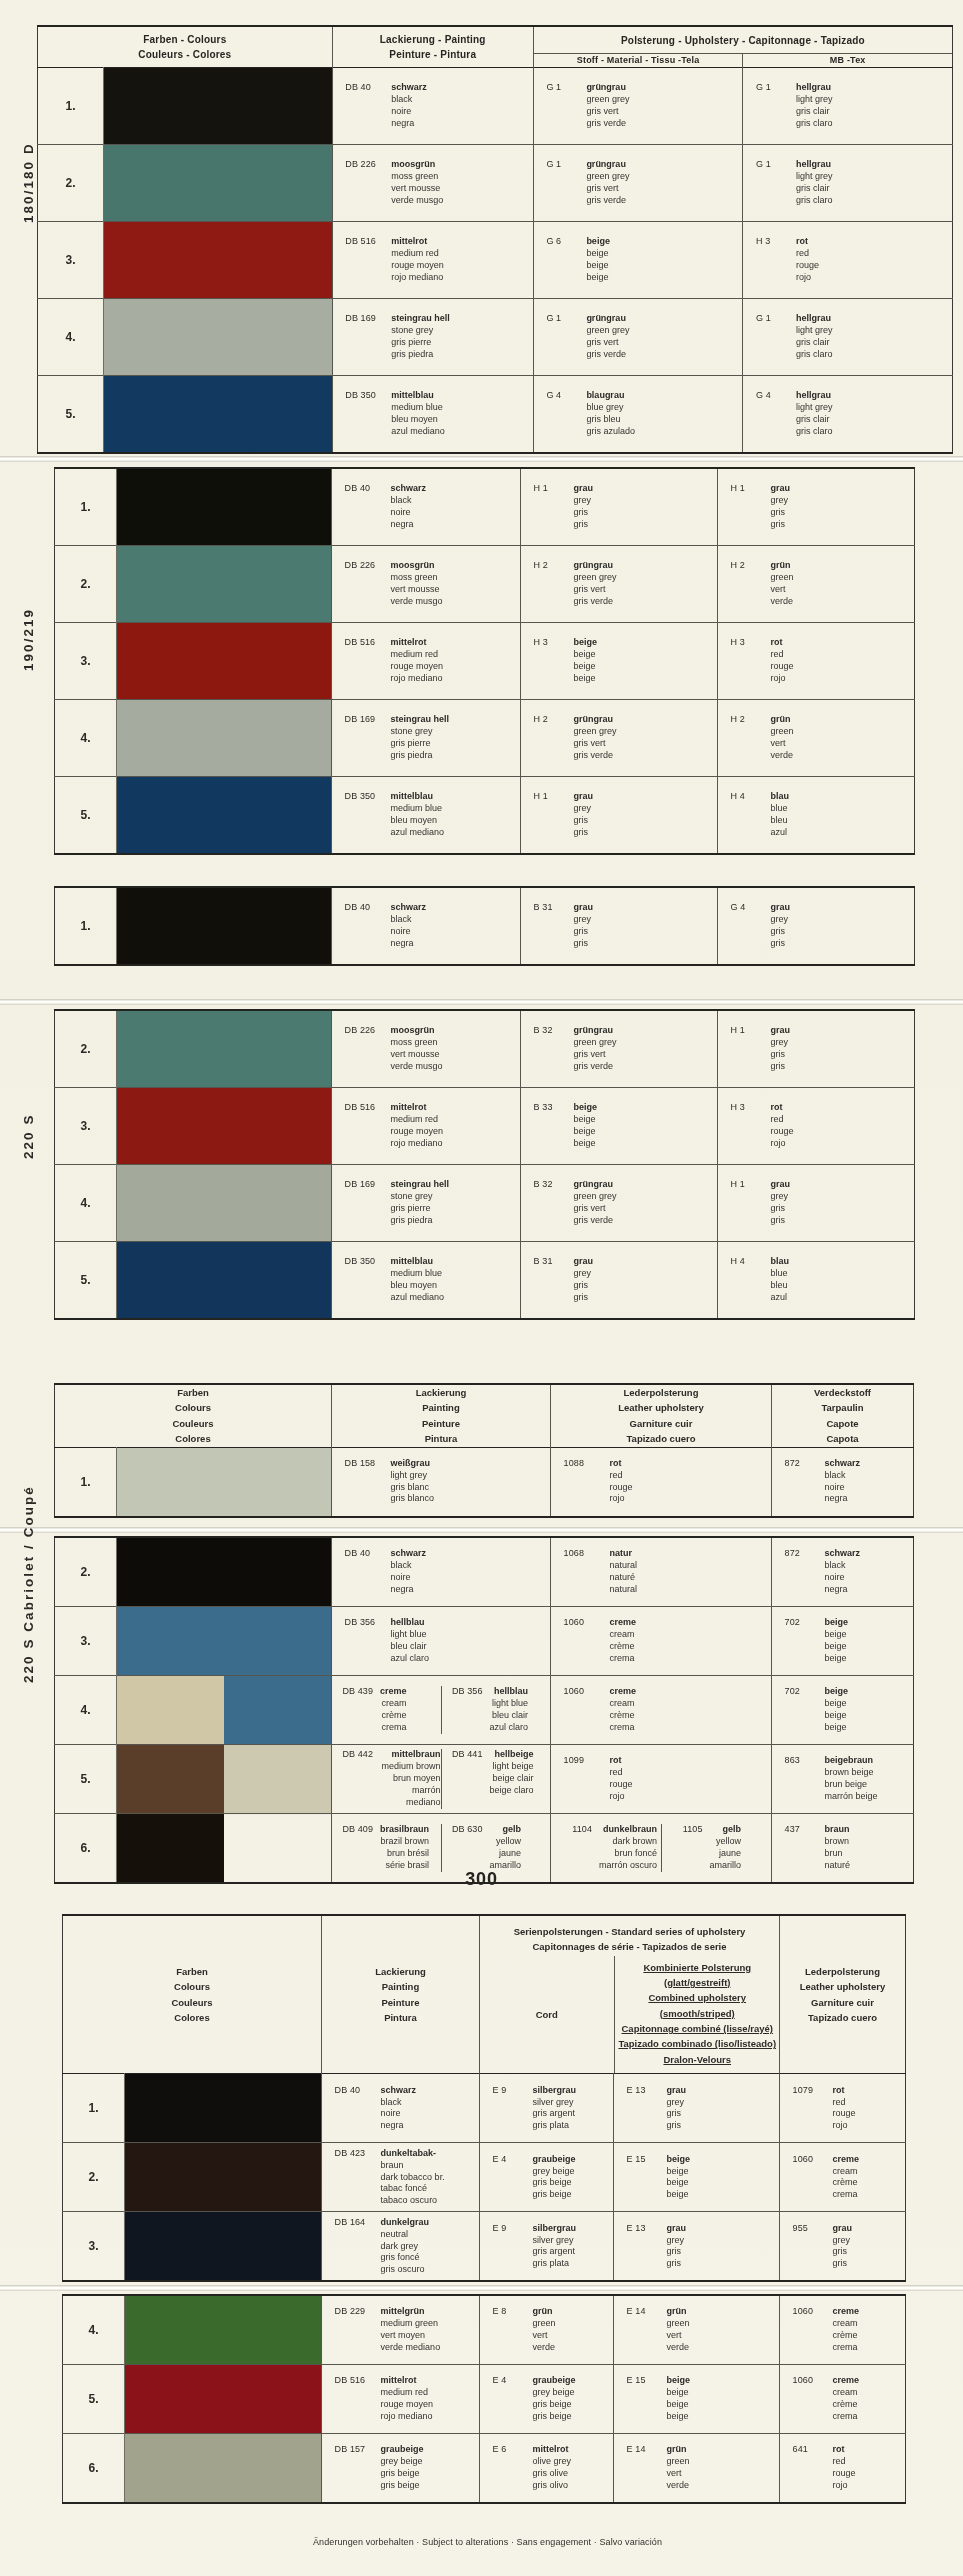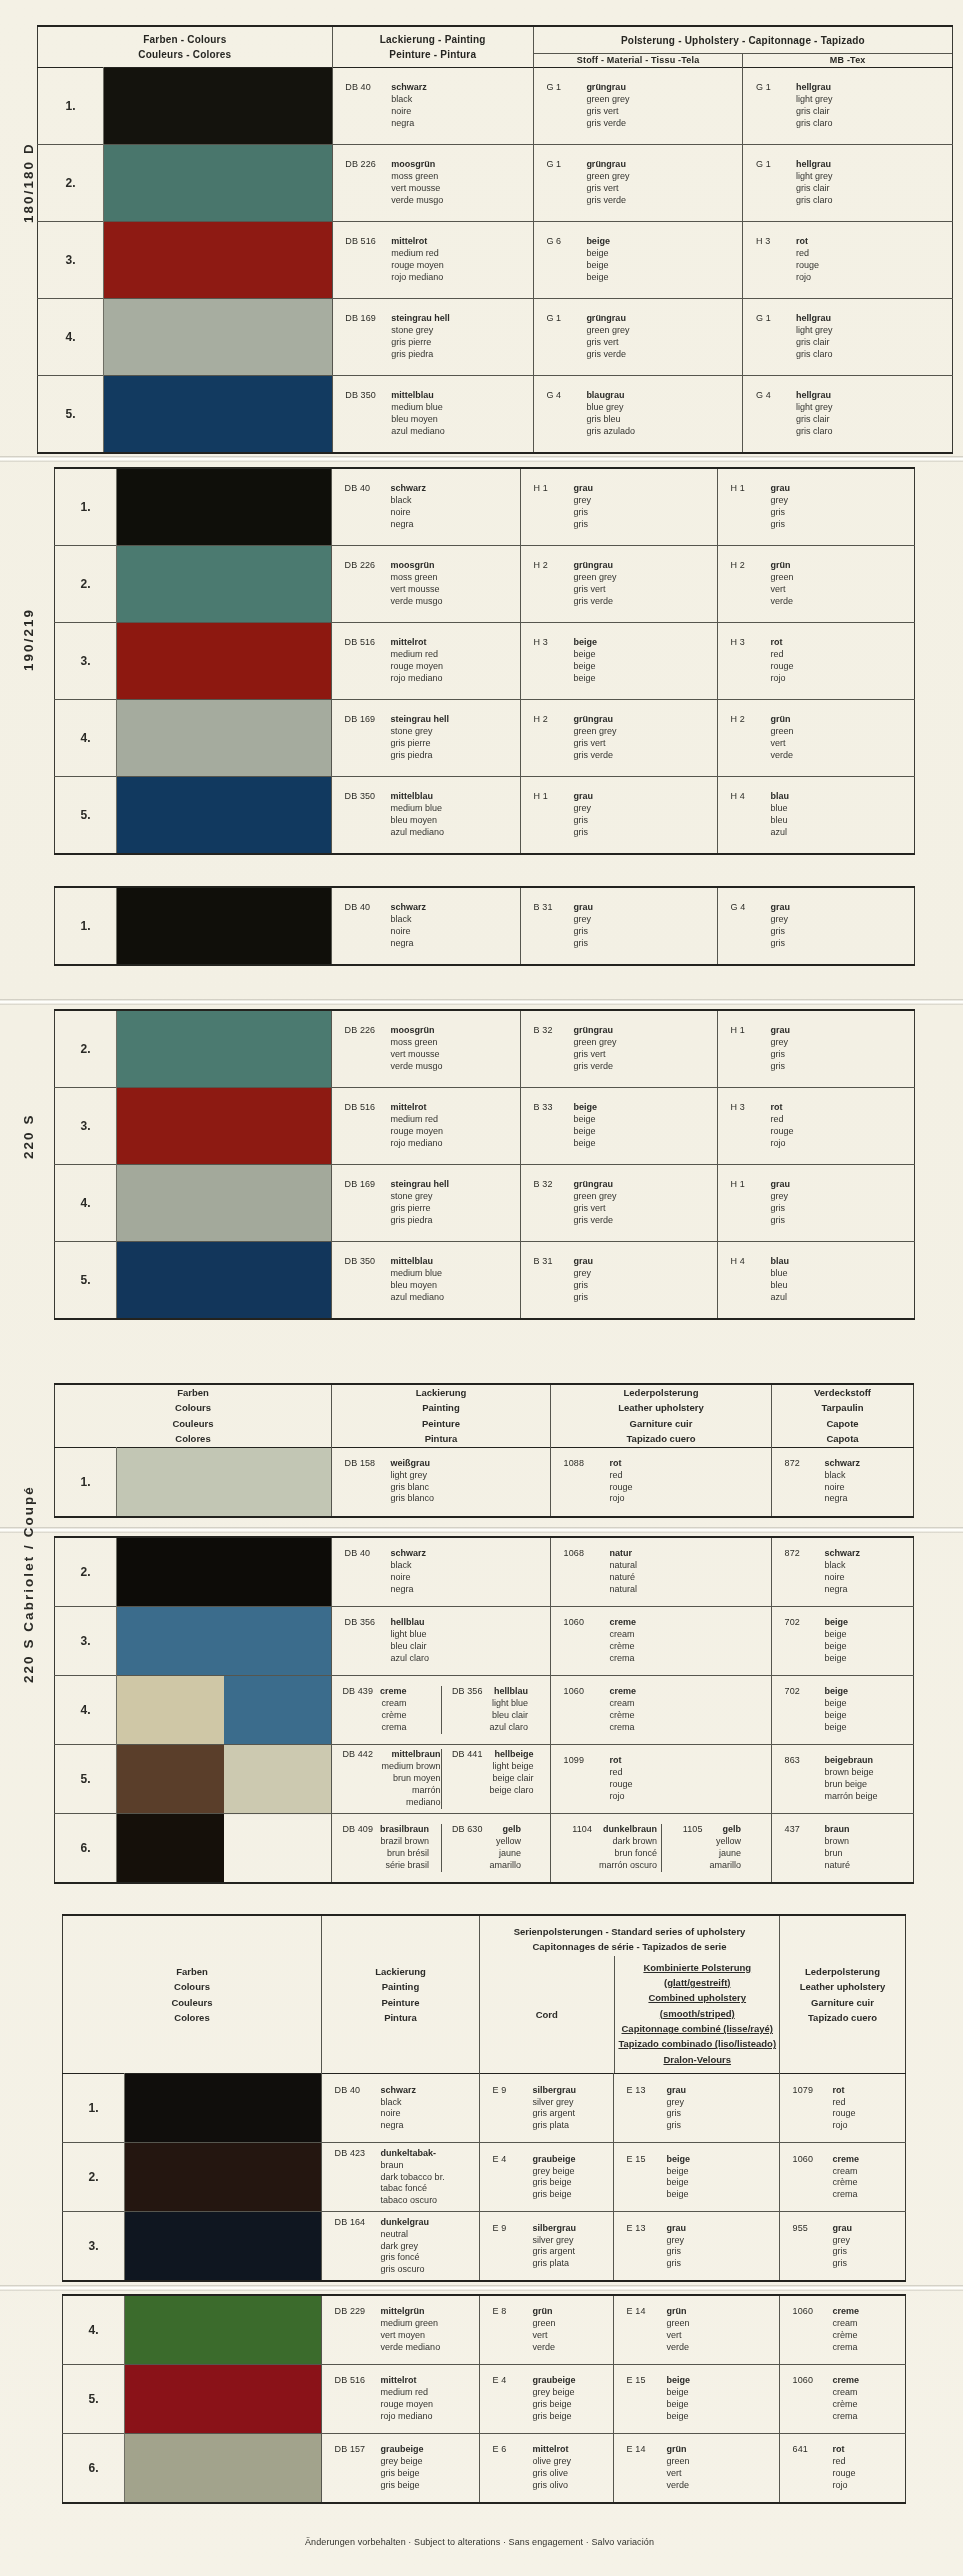--- a/index.html
+++ b/index.html
@@ -1152,20 +1152,21 @@
                   <div class="nx">naturé</div>
                 </div>
               </div>
             </td>
           </tr>
         </tbody>
     </table>
   </div>
   <div class="modellabel" style="left:20.5px; top:1683px;">220 S Cabriolet / Coupé</div>
 
+  <div class="block sectiontitle" style="left:0; top:1869px; width:963px;">300</div>
 
   <div class="block" style="left:62px; top:1914px; width:843px;">
     <table class="ct outer">
       <colgroup>
           <col style="width:62px">
           <col style="width:197px">
           <col style="width:158px">
           <col style="width:134px">
           <col style="width:166px">
           <col style="width:126px">
@@ -1545,16 +1546,16 @@
                   <div class="nx">rouge</div>
                   <div class="nx">rojo</div>
                 </div>
               </div>
             </td>
           </tr>
         </tbody>
     </table>
   </div>
 
-  <div class="block footnote" style="left:4px; top:2537px; width:951px;">Änderungen vorbehalten  ·  Subject to alterations  ·  Sans engagement  ·  Salvo variación</div>
+  <div class="block footnote" style="left:12px; top:2537px; width:951px;">Änderungen vorbehalten  ·  Subject to alterations  ·  Sans engagement  ·  Salvo variación</div>
 
 </div>
 
 
 </body></html>

